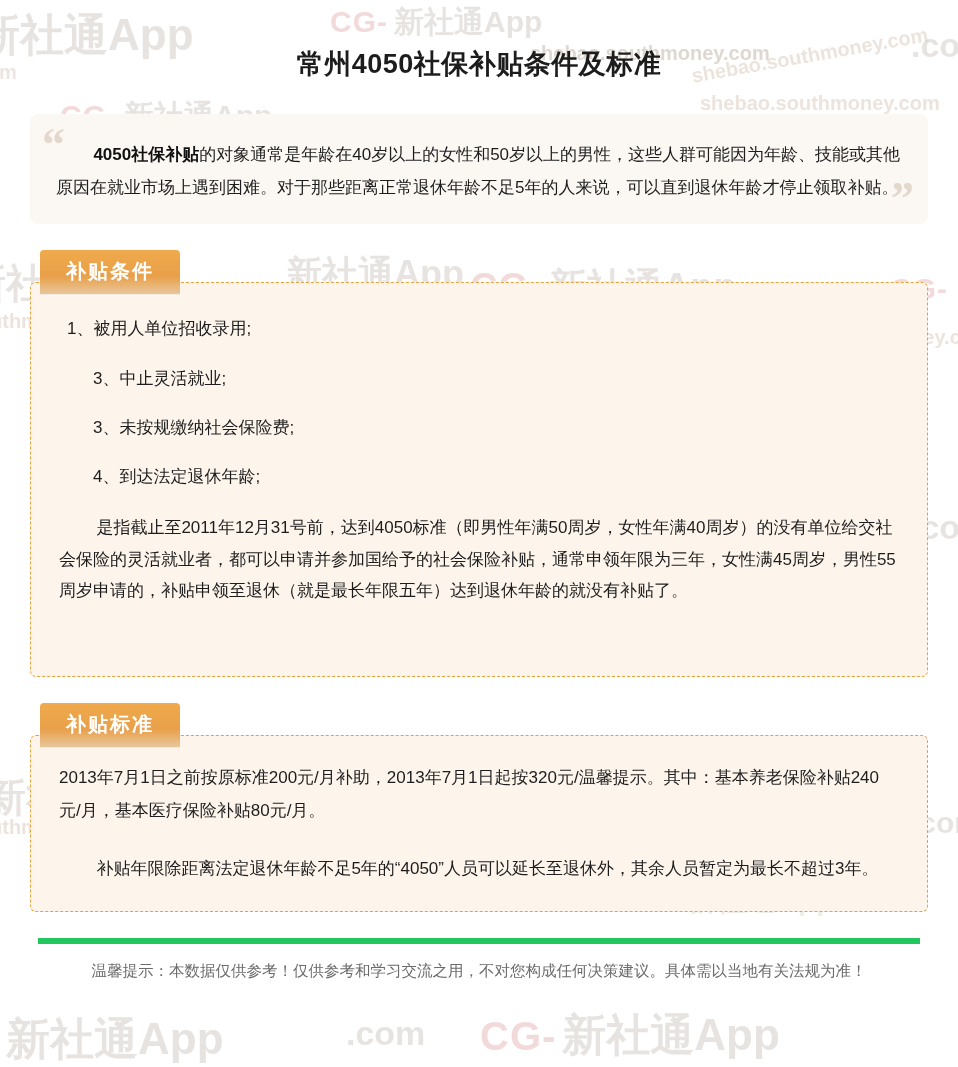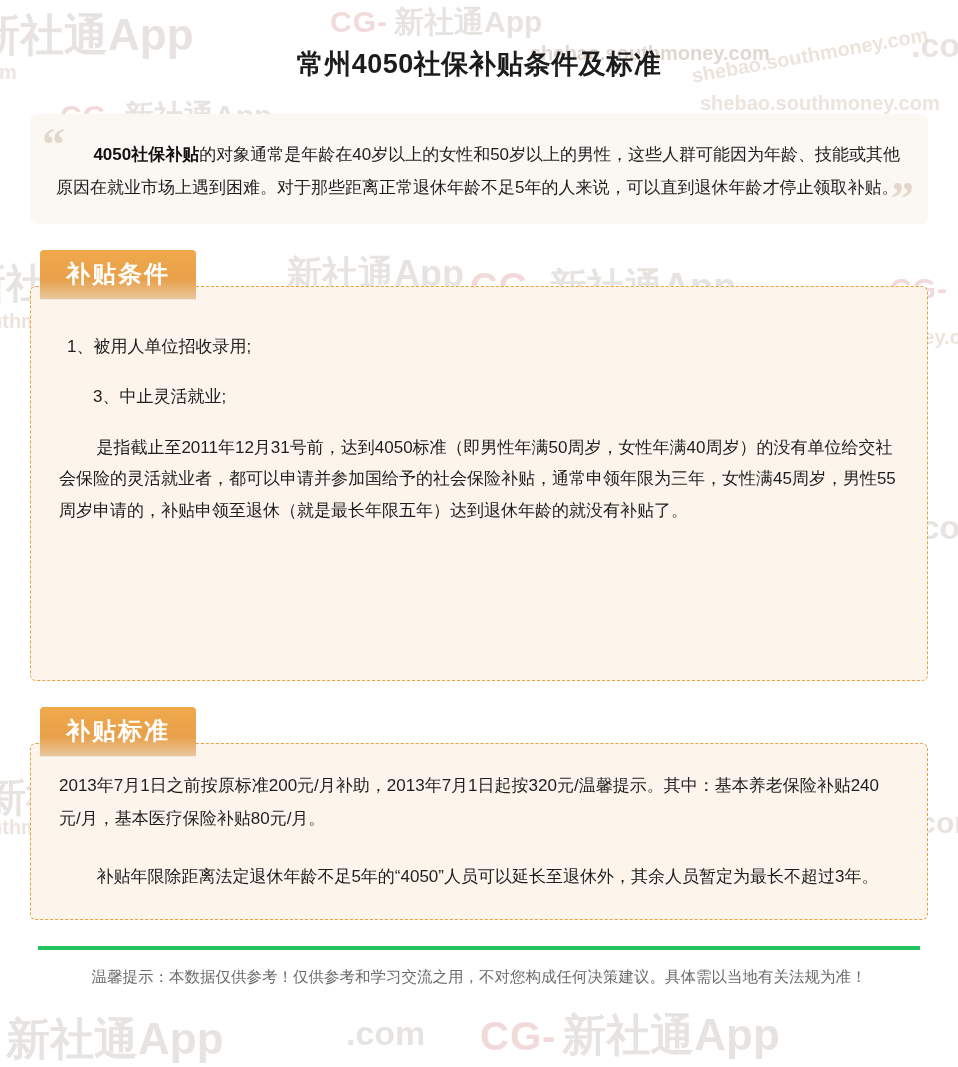--- a/index.html
+++ b/index.html
@@ -101,37 +101,37 @@
     position: relative;
     display: inline-block;
     margin-left: 18px;
     margin-bottom: -14px;
     z-index: 4;
   }
   .section-head .tab {
     display: inline-block;
     background: linear-gradient(180deg, #f0a94b 0%, #e9a04a 60%, #e8c79c 100%);
     color: #ffffff;
-    font-size: 24px;
+    font-size: 20px;
     font-weight: bold;
     padding: 8px 26px 9px 26px;
     border-radius: 4px 4px 0 0;
     letter-spacing: 2px;
     box-shadow: 0 1px 0 rgba(0,0,0,.04);
   }
 
   .dashed-box {
     border: 1.5px dashed #e8a23c;
     border-radius: 6px;
     background: #fdf4ec;
     margin: 0 8px 26px 8px;
     padding: 26px 28px 26px 28px;
     box-sizing: border-box;
   }
-  .dashed-box.first { padding-top: 46px; min-height: 395px; }
+  .dashed-box.first { padding-top: 32px; min-height: 395px; }
   .dashed-box.second { padding-top: 26px; min-height: 175px; }
 
   .cond-item {
     font-size: 17px;
     line-height: 1.6;
     color: #1d1d1d;
     margin-bottom: 22px;
   }
   .cond-item.i0 { padding-left: 8px; }
   .cond-item.ix { padding-left: 34px; }
@@ -148,21 +148,21 @@
     font-size: 17px;
     line-height: 1.9;
     color: #1d1d1d;
   }
   .para2 + .para2 { margin-top: 26px; }
   .para2 .indent { display: inline-block; width: 2.2em; }
 
   .footer-note {
     margin: 8px 16px 0 16px;
     padding-top: 14px;
-    border-top: 4px solid #22c55e;
+    border-top: 6px solid #22c55e;
     text-align: center;
     font-size: 15.5px;
     line-height: 1.7;
     color: #6b6b6b;
   }
 </style>
 </head>
 <body>
 
 <div class="wm-layer">
@@ -254,20 +254,22 @@
     <span class="indent"></span><b>4050社保补贴</b><span>的对象通常是年龄在40岁以上的女性和50岁以上的男性，这些人群可能因为年龄、技能或其他原因在就业市场上遇到困难。对于那些距离正常退休年龄不足5年的人来说，可以直到退休年龄才停止领取补贴。</span>
   </div>
 
   
   <div class="section-head">
     <span class="tab">补贴条件</span>
   </div>
   <div class="dashed-box first">
     <div class="cond-item i0">1、被用人单位招收录用;</div>
     <div class="cond-item ix">3、中止灵活就业;</div>
+    <div class="cond-item ix">3、未按规缴纳社会保险费;</div>
+    <div class="cond-item ix">4、到达法定退休年龄;</div>
     <div class="para"><span class="indent"></span><span>是指截止至2011年12月31号前，达到4050标准（即男性年满50周岁，女性年满40周岁）的没有单位给交社会保险的灵活就业者，都可以申请并参加国给予的社会保险补贴，通常申领年限为三年，女性满45周岁，男性55周岁申请的，补贴申领至退休（就是最长年限五年）达到退休年龄的就没有补贴了。</span></div>
   </div>
 
   
   <div class="section-head">
     <span class="tab">补贴标准</span>
   </div>
   <div class="dashed-box second">
     <div class="para2">2013年7月1日之前按原标准200元/月补助，2013年7月1日起按320元/温馨提示。其中：基本养老保险补贴240元/月，基本医疗保险补贴80元/月。</div>
     <div class="para2"><span class="indent"></span><span>补贴年限除距离法定退休年龄不足5年的“4050”人员可以延长至退休外，其余人员暂定为最长不超过3年。</span></div>

